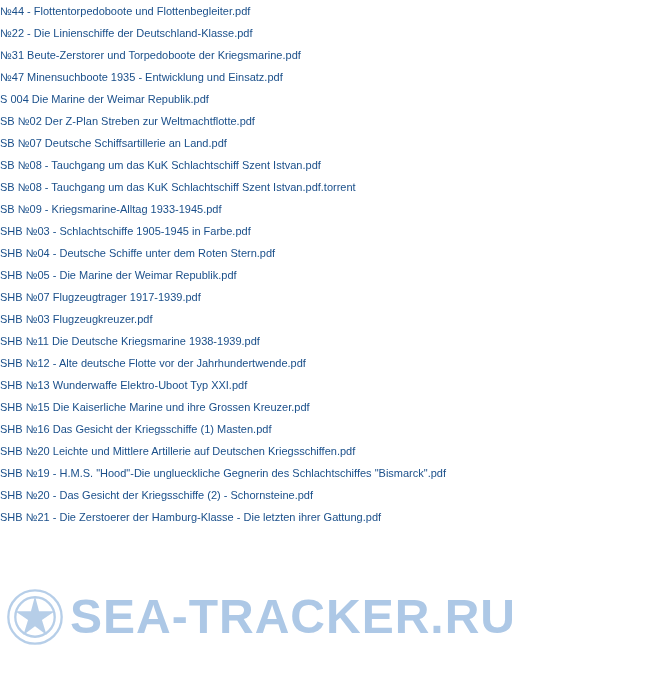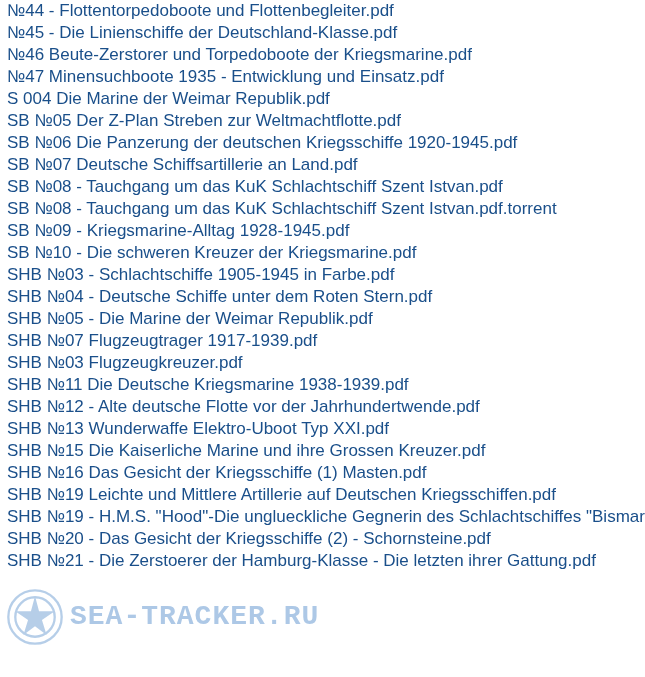--- a/index.html
+++ b/index.html
@@ -17,22 +17,21 @@
   #file-list {
     position: relative;
     z-index: 2;
     padding: 0;
     margin: 0;
     list-style: none;
   }
   .file-row {
     height: 22px;
     line-height: 22px;
-    padding-left: 7px;
-    font-size: 17px;
+    font-size: 11px;
     color: #1a4f8a;
     white-space: nowrap;
     overflow: hidden;
     text-overflow: clip;
   }
   .file-row .fname {
     color: #1a4f8a;
   }
   
   #watermark {
@@ -58,22 +57,22 @@
     padding-left: 6px;
   }
   .wm-logo {
     width: 58px;
     height: 58px;
     flex: 0 0 auto;
     margin-right: 6px;
     opacity: 0.55;
   }
   .wm-text {
-    font-family: Liberation Mono, monospace;
-    font-size: 28px;
+    font-family: Liberation Sans, sans-serif;
+    font-size: 48px;
     font-weight: bold;
     letter-spacing: 1px;
     color: #7ba7d7;
     opacity: 0.62;
     line-height: 1;
     white-space: nowrap;
   }
 </style>
 </head>
 <body>
@@ -88,38 +87,36 @@
       <g fill="#7ba7d7">
         <polygon points="50,14 57,40 84,40 62,55 70,81 50,66 30,81 38,55 16,40 43,40"></polygon>
       </g>
     </svg>
     <div class="wm-text">SEA-TRACKER.RU</div>
   </div>
 </div>
 
 <ul id="file-list">
   <li class="file-row"><span class="fname">№44 - Flottentorpedoboote und Flottenbegleiter.pdf</span></li>
-  <li class="file-row"><span class="fname">№45 - Die Linienschiffe der Deutschland-Klasse.pdf</span></li>
-  <li class="file-row"><span class="fname">№46 Beute-Zerstorer und Torpedoboote der Kriegsmarine.pdf</span></li>
+  <li class="file-row"><span class="fname">№22 - Die Linienschiffe der Deutschland-Klasse.pdf</span></li>
+  <li class="file-row"><span class="fname">№31 Beute-Zerstorer und Torpedoboote der Kriegsmarine.pdf</span></li>
   <li class="file-row"><span class="fname">№47 Minensuchboote 1935 - Entwicklung und Einsatz.pdf</span></li>
   <li class="file-row"><span class="fname">S 004  Die Marine der Weimar Republik.pdf</span></li>
-  <li class="file-row"><span class="fname">SB №05 Der Z-Plan Streben zur Weltmachtflotte.pdf</span></li>
-  <li class="file-row"><span class="fname">SB №06 Die Panzerung der deutschen Kriegsschiffe 1920-1945.pdf</span></li>
+  <li class="file-row"><span class="fname">SB №02 Der Z-Plan Streben zur Weltmachtflotte.pdf</span></li>
   <li class="file-row"><span class="fname">SB №07 Deutsche Schiffsartillerie an Land.pdf</span></li>
   <li class="file-row"><span class="fname">SB №08 - Tauchgang um das KuK Schlachtschiff Szent Istvan.pdf</span></li>
   <li class="file-row"><span class="fname">SB №08 - Tauchgang um das KuK Schlachtschiff Szent Istvan.pdf.torrent</span></li>
-  <li class="file-row"><span class="fname">SB №09 - Kriegsmarine-Alltag 1928-1945.pdf</span></li>
-  <li class="file-row"><span class="fname">SB №10 - Die schweren Kreuzer der Kriegsmarine.pdf</span></li>
+  <li class="file-row"><span class="fname">SB №09 - Kriegsmarine-Alltag 1933-1945.pdf</span></li>
   <li class="file-row"><span class="fname">SHB №03 - Schlachtschiffe 1905-1945 in Farbe.pdf</span></li>
   <li class="file-row"><span class="fname">SHB №04 - Deutsche Schiffe unter dem Roten Stern.pdf</span></li>
   <li class="file-row"><span class="fname">SHB №05 - Die Marine der Weimar Republik.pdf</span></li>
   <li class="file-row"><span class="fname">SHB №07 Flugzeugtrager 1917-1939.pdf</span></li>
   <li class="file-row"><span class="fname">SHB №03 Flugzeugkreuzer.pdf</span></li>
   <li class="file-row"><span class="fname">SHB №11 Die Deutsche Kriegsmarine 1938-1939.pdf</span></li>
   <li class="file-row"><span class="fname">SHB №12 - Alte deutsche Flotte vor der Jahrhundertwende.pdf</span></li>
   <li class="file-row"><span class="fname">SHB №13 Wunderwaffe Elektro-Uboot Typ XXI.pdf</span></li>
   <li class="file-row"><span class="fname">SHB №15 Die Kaiserliche Marine und ihre Grossen Kreuzer.pdf</span></li>
   <li class="file-row"><span class="fname">SHB №16 Das Gesicht der Kriegsschiffe (1) Masten.pdf</span></li>
-  <li class="file-row"><span class="fname">SHB №19 Leichte und Mittlere Artillerie auf Deutschen Kriegsschiffen.pdf</span></li>
+  <li class="file-row"><span class="fname">SHB №20 Leichte und Mittlere Artillerie auf Deutschen Kriegsschiffen.pdf</span></li>
   <li class="file-row"><span class="fname">SHB №19 - H.M.S. "Hood"-Die unglueckliche Gegnerin des Schlachtschiffes "Bismarck".pdf</span></li>
   <li class="file-row"><span class="fname">SHB №20 - Das Gesicht der Kriegsschiffe (2) - Schornsteine.pdf</span></li>
   <li class="file-row"><span class="fname">SHB №21 - Die Zerstoerer der Hamburg-Klasse - Die letzten ihrer Gattung.pdf</span></li>
 </ul>
 
 </body></html>

